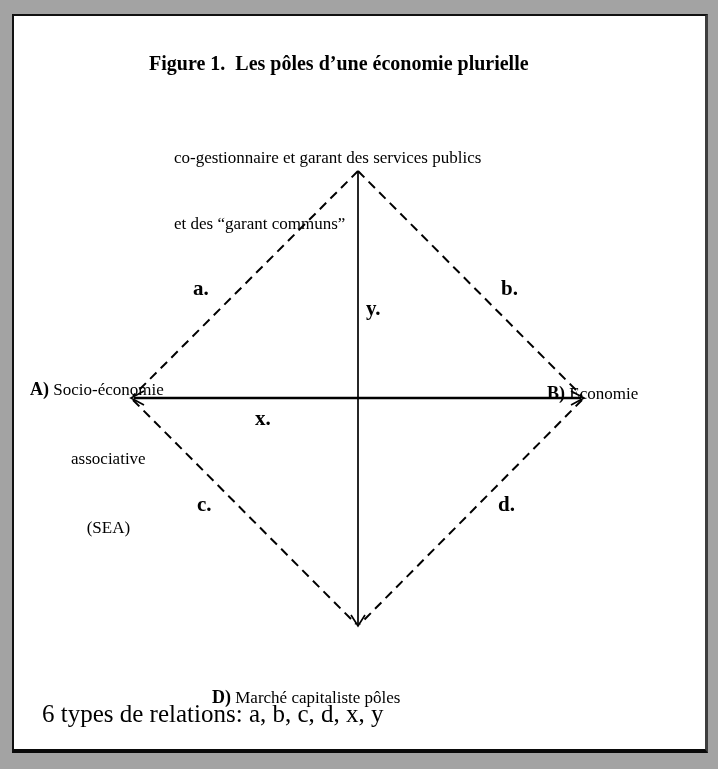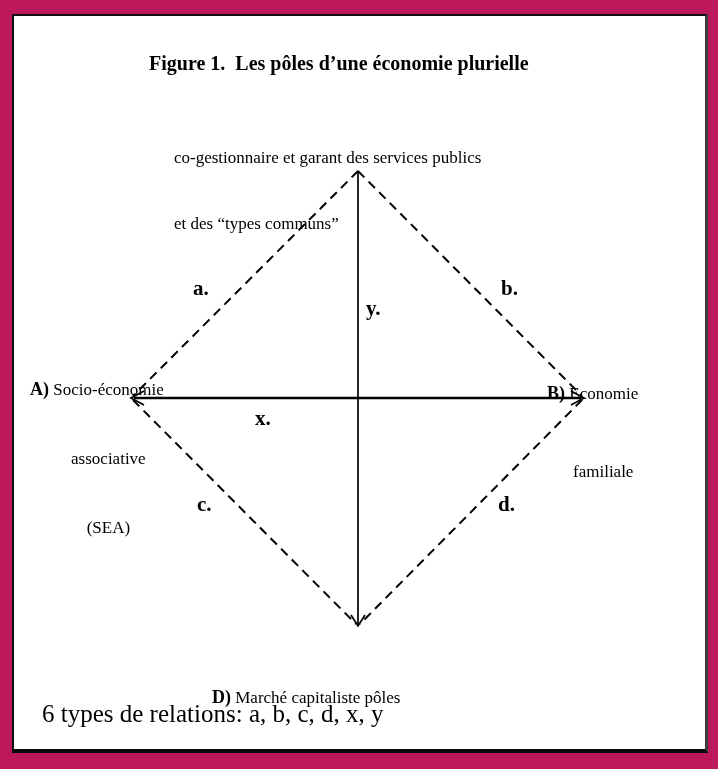--- a/index.html
+++ b/index.html
@@ -8,21 +8,21 @@
     background: #ffffff;
     width: 718px;
     height: 769px;
     font-family: "Liberation Serif", "DejaVu Serif", serif;
     color: #000000;
   }
   .page {
     position: relative;
     width: 718px;
     height: 769px;
-    background: #be185d;
+    background: #a3a3a3;
     overflow: hidden;
     font-family: Liberation Serif, serif;
   }
   .frame {
     position: absolute;
     left: 12px;
     top: 14px;
     width: 691px;
     height: 733px;
     border: 2px solid #111111;
@@ -102,32 +102,31 @@
 
       <line x1="120" y1="382" x2="567" y2="382" stroke="#000" stroke-width="2.6"></line>
       <path d="M130,375 L117,382 L130,389" fill="none" stroke="#000" stroke-width="1.7"></path>
       <path d="M557,375 L570,382 L557,389" fill="none" stroke="#000" stroke-width="1.7"></path>
     </svg>
 
     <div class="title">Figure 1.  Les pôles d’une économie plurielle</div>
 
     <div class="txt pole-c">
       <div class="indent">co-gestionnaire et garant des services publics</div>
-      <div class="indent">et des “types communs”</div>
+      <div class="indent">et des “garant communs”</div>
     </div>
 
     <div class="txt pole-a">
       <div><b class="pole-key">A)</b><span> Socio-économie</span></div>
       <div class="indent">associative</div>
       <div class="indent">(SEA)</div>
     </div>
 
     <div class="txt pole-b">
       <div><b class="pole-key">B)</b><span> Economie</span></div>
-      <div class="indent2">familiale</div>
     </div>
 
     <div class="txt pole-d">
       <div><b class="pole-key">D)</b><span> Marché capitaliste pôles</span></div>
     </div>
 
     <div class="rel rel-a">a.</div>
     <div class="rel rel-b">b.</div>
     <div class="rel rel-y">y.</div>
     <div class="rel rel-x">x.</div>

